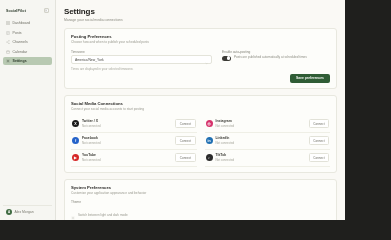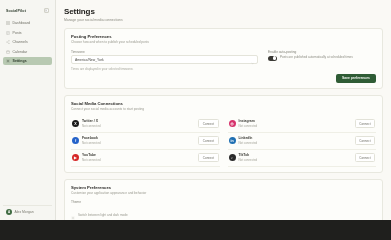--- a/index.html
+++ b/index.html
@@ -2,21 +2,21 @@
 <html><head>
 <meta charset="utf-8">
 <style>
   * { box-sizing: border-box; margin: 0; padding: 0; }
   html, body {
     width: 391px; height: 220px;
     background: #1f1f1d;
     font-family: "Liberation Sans", sans-serif;
     overflow: hidden;
   }
-  .app { display: flex; width: 391px; height: 220px; background: #201f1d; }
+  .app { display: flex; width: 345px; height: 220px; background: #201f1d; }
 
   
   .sidebar {
     width: 56px; height: 220px;
     background: #f6f6f2;
     border-right: 1px solid #e3e3dc;
     display: flex; flex-direction: column;
     padding: 4px 3px 3px 3px;
     flex-shrink: 0;
   }

